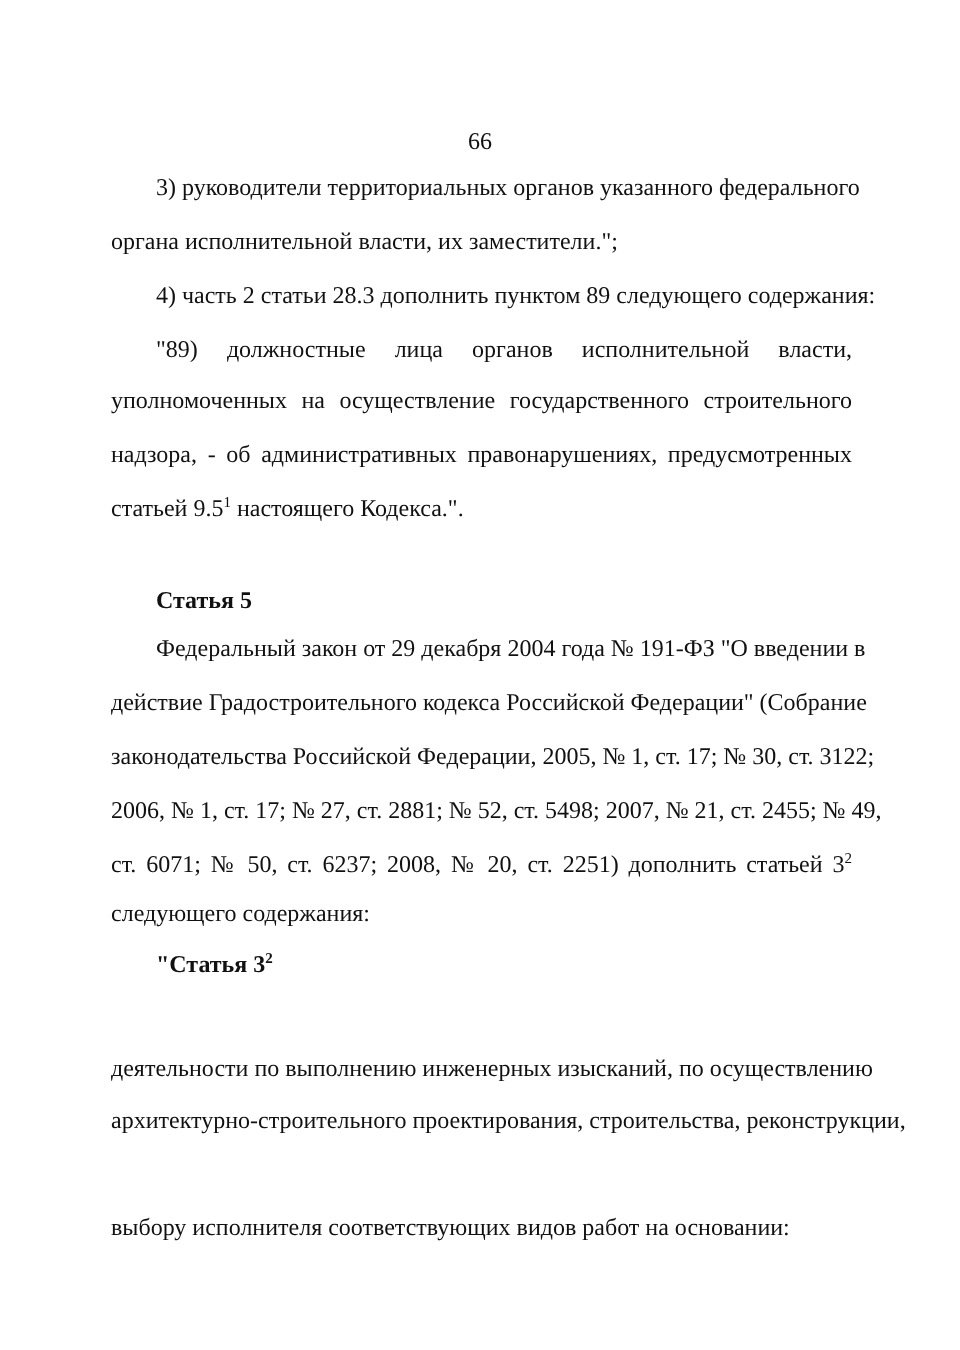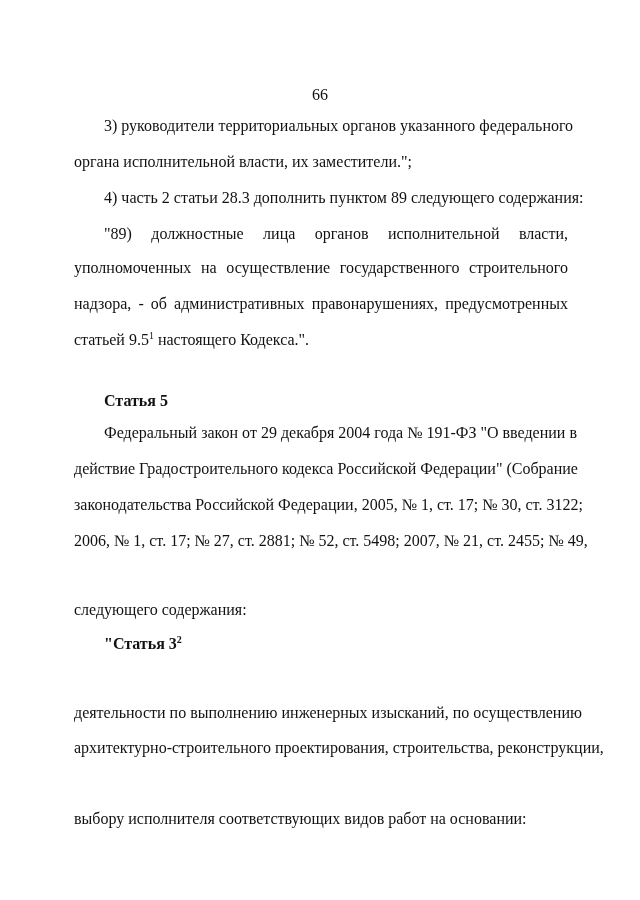--- a/index.html
+++ b/index.html
@@ -32,20 +32,23 @@
   <div class="ln" style="top:284px">
     <span>статьей 9.5</span><sup>1</sup><span> настоящего Кодекса.".</span>
   </div>
 
   <div class="ln ind b" style="top:345px">Статья 5</div>
 
   <div class="ln ind j" style="top:377px">Федеральный закон от 29 декабря 2004 года № 191-ФЗ "О введении в</div>
   <div class="ln j" style="top:413px">действие Градостроительного кодекса Российской Федерации" (Собрание</div>
   <div class="ln j" style="top:449px">законодательства Российской Федерации, 2005, № 1, ст. 17; № 30, ст. 3122;</div>
   <div class="ln j" style="top:485px">2006, № 1, ст. 17; № 27, ст. 2881; № 52, ст. 5498; 2007, № 21, ст. 2455; № 49,</div>
+  <div class="ln j" style="top:521px">
+    <span>ст. 6071; № 50, ст. 6237; 2008, № 20, ст. 2251) дополнить статьей 3</span><sup>2</sup>
+  </div>
   <div class="ln" style="top:554px">следующего содержания:</div>
 
   <div class="ln ind b" style="top:588px">
     <span>"Статья 3</span><sup>2</sup>
   </div>
 
   <div class="ln j" style="top:657px">деятельности по выполнению инженерных изысканий, по осуществлению</div>
   <div class="ln j" style="top:692px">архитектурно-строительного проектирования, строительства, реконструкции,</div>
   <div class="ln" style="top:763px">выбору исполнителя соответствующих видов работ на основании:</div>
 </div>

